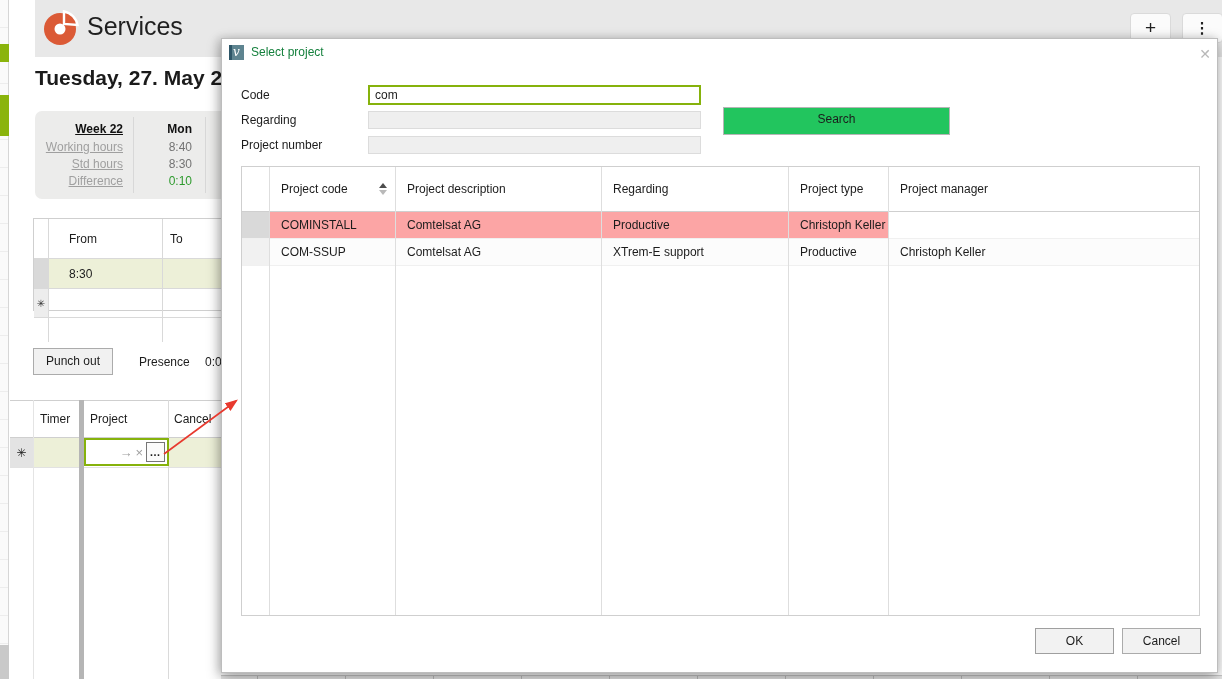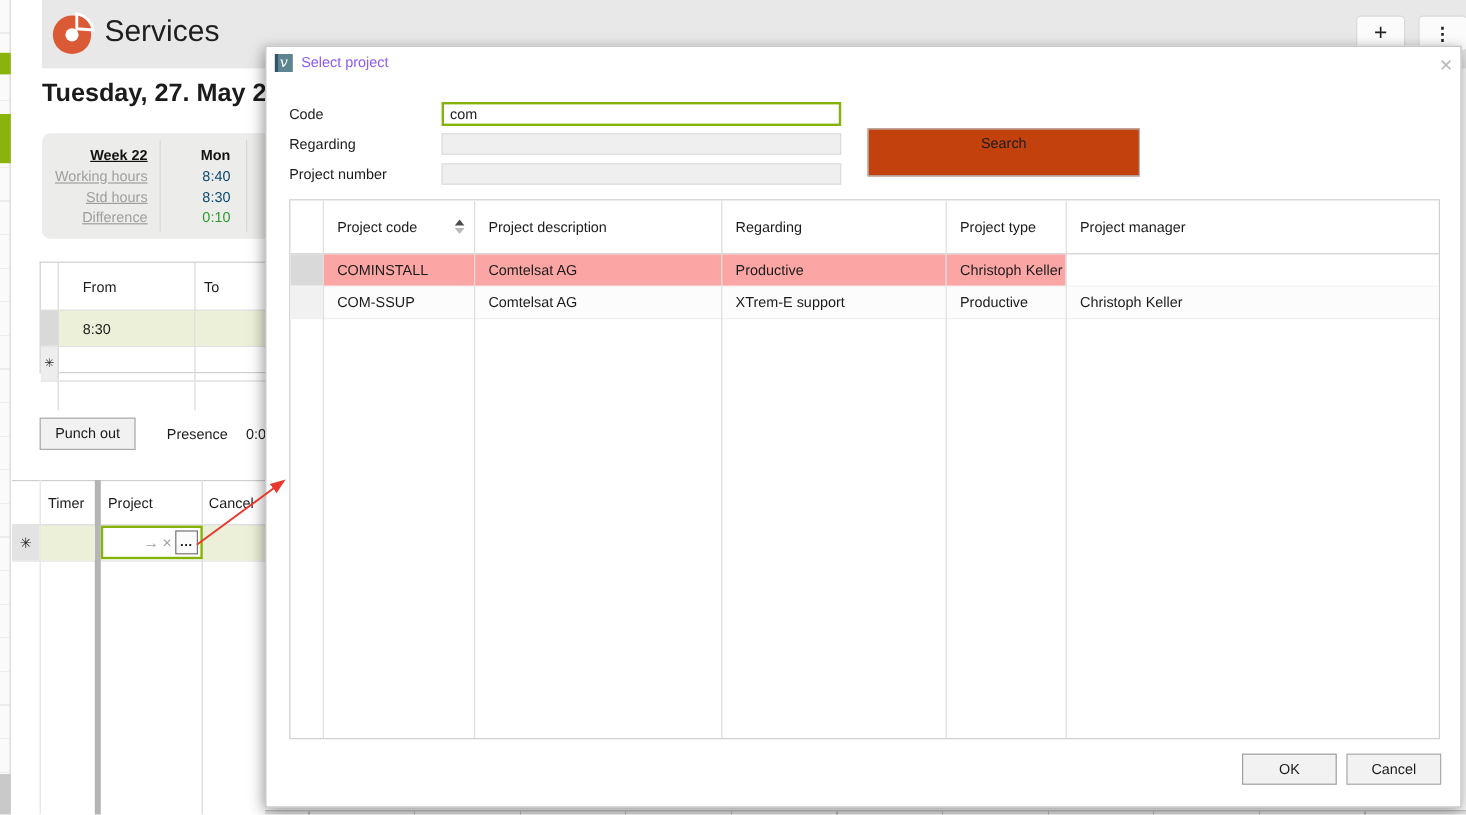--- a/index.html
+++ b/index.html
@@ -35,21 +35,21 @@
   
   .date-heading { left:35px; top:66px; font-size:21px; font-weight:600; color:#1b1b1b; white-space:nowrap; }
 
   
   .week-panel { left:35px; top:111px; width:282px; height:88px;
                 background:#ececeb; border-radius:7px; padding-top:9px; }
   .wk-row { display:flex; height:17px; line-height:17px; }
   .wk-row.hdr { height:19px; line-height:19px; font-weight:bold; color:#111; }
   .wk-lbl { width:98px; text-align:right; padding-right:10px; color:#9f9f9f;text-decoration:underline; }
   .wk-row.hdr .wk-lbl { color:#111; }
-  .wk-val { width:72px; text-align:right; padding-right:13px; color:#0c4a6e; }
+  .wk-val { width:72px; text-align:right; padding-right:13px; color:#737373; }
   .wk-row.hdr .wk-val { color:#111; }
   .wk-val.diff { color:#2e9b2e; }
   .wk-div { top:6px; bottom:6px; width:1px; background:#d8d8d8; }
   .wk-div.d1 { left:98px; } .wk-div.d2 { left:170px; }
 
   
   .time-table { left:33px; top:218px; width:197px; height:93px;
                 border:1px solid #cfcfcf; border-right:none; background:#fff; }
   .tt-row { display:flex; }
   .tt-sel { width:15px; border-right:1px solid #d9d9d9; display:flex; align-items:center; justify-content:center; font-size:10px; color:#333; }
@@ -99,30 +99,30 @@
                   background-image:repeating-linear-gradient(90deg,#bcbcbc 36px 37px, transparent 37px 124px); }
 
   
   .dialog { left:221px; top:38px; width:997px; height:635px; background:#ffffff;
             border:1px solid #bdbdbd; box-shadow:0 5px 14px rgba(0,0,0,.33), -3px 0 8px rgba(0,0,0,.12);
             z-index:10; }
   .dlg-icon { left:7px; top:6px; width:15px; height:15px;
               background:linear-gradient(90deg,#2e5668 0 3px, #5e8490 3px);
               color:#fff; font-family:"DejaVu Serif", serif; font-style:italic;
               font-size:12px; line-height:14px; text-align:center; }
-  .dlg-title { left:29px; top:6px; color:#8b5cf6; }
+  .dlg-title { left:29px; top:6px; color:#15803d; }
   .dlg-close { left:974px; top:6px; width:18px; height:18px; color:#b8b8b8;
                font-size:14px; line-height:18px; text-align:center; }
   .f-lbl { left:19px; }
   .f-lbl.l0 { top:49px; } .f-lbl.l1 { top:74px; } .f-lbl.l2 { top:99px; }
   .f-inp { left:146px; width:333px; font-family:"Liberation Sans",sans-serif; font-size:12px; padding:0 5px; outline:none; }
   .f-inp.code { top:46px; height:20px; border:2px solid #86b20c; background:#fff; color:#1c1c1c; }
   .f-inp.dis  { height:18px; border:1px solid #dcdcdc; background:#efefef; }
   .f-inp.dis.r0 { top:72px; } .f-inp.dis.r1 { top:97px; }
-  .search-btn { left:501px; top:68px; width:227px; height:40px; background:#c2410c;
+  .search-btn { left:501px; top:68px; width:227px; height:28px; background:#22c55e;
                 border:1px solid #b5b5b5; text-align:center; line-height:23px; }
 
   .dlg-table { left:19px; top:127px; width:959px; height:450px; border:1px solid #cfcfcf; overflow:hidden; }
   .dt-vline { top:0; bottom:0; width:1px; background:#dedede; z-index:2; }
   .dt-vline.v1 { left:27px; } .dt-vline.v2 { left:153px; } .dt-vline.v3 { left:359px; }
   .dt-vline.v4 { left:546px; } .dt-vline.v5 { left:646px; }
   .dt-hdr { display:grid; grid-template-columns:27px 126px 206px 187px 100px 1fr;
             height:45px; border-bottom:1px solid #cfcfcf; }
   .dt-hdr > div { display:flex; align-items:center; padding-left:12px; position:relative; }
   .sort-glyph { position:absolute; right:8px; top:16px; }

